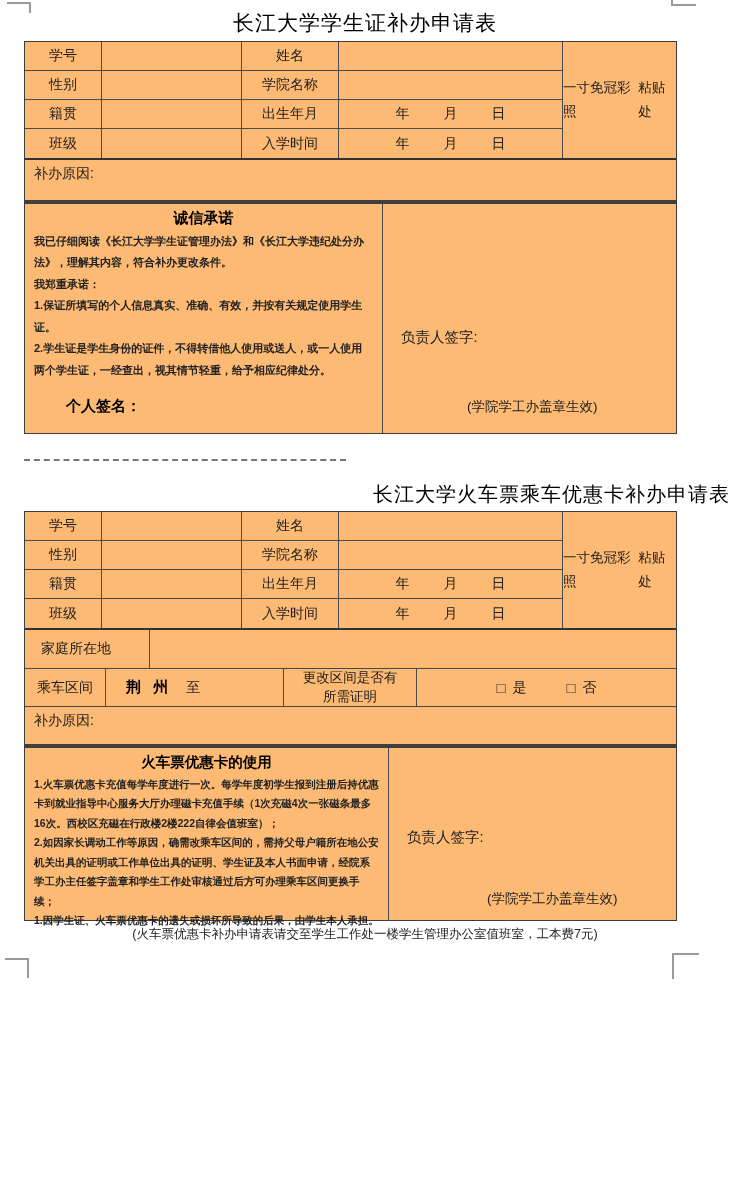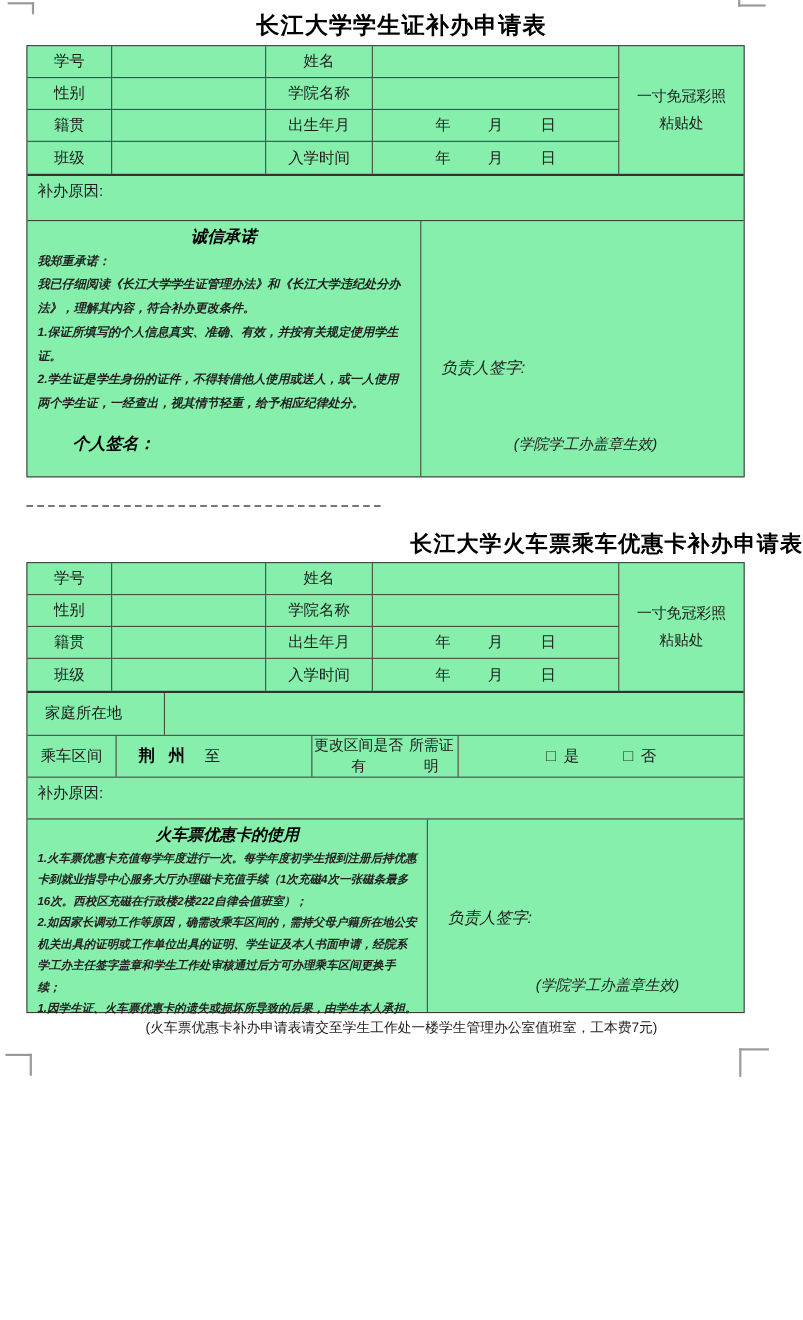--- a/index.html
+++ b/index.html
@@ -8,46 +8,46 @@
     font-family:"Liberation Sans","DejaVu Sans",sans-serif;color:#1c1c1c;
     overflow:hidden;
   }
   
   .mark{position:absolute;}
   .mark.tl{left:7px;top:2px;width:22px;height:9px;border-top:2px solid #9a9a9a;border-right:2px solid #9a9a9a;}
   .mark.tr{left:671px;top:0;width:23px;height:4px;border-bottom:2px solid #9a9a9a;border-left:2px solid #9a9a9a;}
   .mark.bl{left:5px;top:958px;width:22px;height:18px;border-top:2px solid #9a9a9a;border-right:2px solid #9a9a9a;}
   .mark.br{left:672px;top:953px;width:25px;height:24px;border-top:2px solid #9a9a9a;border-left:2px solid #9a9a9a;}
 
-  .doc-title{position:absolute;left:0;width:730px;text-align:center;font-weight:bold;color:#000;letter-spacing:1px;}
+  .doc-title{position:absolute;left:0;width:730px;text-align:center;font-weight:normal;color:#000;letter-spacing:1px;}
   .t1-title{top:9px;font-size:21px;}
   .t2-title{top:481px;font-size:20px;text-align:right;}
 
-  .ftable{position:absolute;left:24px;width:653px;border:1.5px solid #3d3d3d;box-sizing:border-box;background:#86efac;}
+  .ftable{position:absolute;left:24px;width:653px;border:1.5px solid #3d3d3d;box-sizing:border-box;background:#fdba74;}
   .ftable.t1{top:41px;}
   .ftable.t2{top:511px;}
 
   
   .igrid{display:grid;grid-template-columns:77px 140px 97px 224px 1fr;grid-auto-rows:29px;}
   .cell{border-right:1px solid #4a4a4a;border-bottom:1px solid #4a4a4a;
         display:flex;align-items:center;justify-content:center;font-size:14px;box-sizing:border-box;}
   .cell.nb{border-bottom:none;}
   .cell.val{justify-content:flex-start;padding-left:6px;}
   .cell.date{word-spacing:30px;}
-  .cell.photo{grid-column:5;grid-row:1/5;border:none;flex-direction:column;
-              font-size:13.5px;line-height:1.75;text-align:center;}
+  .cell.photo{grid-column:5;grid-row:1/5;border:none;flex-direction:row;
+              font-size:13.5px;line-height:1.75;}
 
   
   .reason-row{box-sizing:border-box;padding:5px 9px;font-size:14px;border-top:1px solid #4a4a4a;}
   .heavy{border-top:2px solid #333;}
   .t1 .reason-row{height:42px;}
   .t2 .reason-row{height:38px;}
 
   
-  .split-row{display:flex;border-top:1px solid #404040;box-sizing:border-box;font-style:italic;}
+  .split-row{display:flex;border-top:4px solid #404040;box-sizing:border-box;}
   .t1 .split-row{height:233px;}
   .t2 .split-row{height:176px;}
   .split-left{box-sizing:border-box;border-right:1px solid #4a4a4a;padding:3px 9px 0 9px;}
   .t1 .split-left{width:358px;}
   .t2 .split-left{width:364px;}
   .split-right{position:relative;flex:1;}
   .sec-title{text-align:center;font-weight:bold;font-size:15px;color:#000;margin:2px 0 3px 0;}
   .t2 .sec-title{font-size:14.5px;}
   .pledge-p{font-size:11px;font-weight:bold;line-height:1.95;color:#222;}
   .usage-p{font-size:10.5px;font-weight:bold;line-height:1.85;color:#222;}
@@ -63,21 +63,21 @@
   .home-row{display:flex;height:40px;border-top:2px solid #333;box-sizing:border-box;}
   .home-label{width:125px;border-right:1px solid #4a4a4a;display:flex;align-items:center;
               padding-left:16px;font-size:14px;box-sizing:border-box;}
   .home-input{flex:1;}
   .ride-row{display:flex;height:38px;border-top:1px solid #4a4a4a;box-sizing:border-box;}
   .ride-row>div{box-sizing:border-box;display:flex;align-items:center;justify-content:center;}
   .ride-label{width:81px;border-right:1px solid #4a4a4a;font-size:14px;}
   .ride-val{width:178px;border-right:1px solid #4a4a4a;justify-content:flex-start !important;padding-left:20px;font-size:14px;}
   .ride-from{font-weight:bold;font-size:15px;letter-spacing:4px;color:#000;}
   .ride-to{margin-left:14px;}
-  .change-cert{width:133px;border-right:1px solid #4a4a4a;
+  .change-cert{width:133px;border-right:1px solid #4a4a4a;flex-direction:column;
                font-size:13.5px;line-height:1.35;text-align:center;}
   .cbx-cell{flex:1;gap:40px;font-size:14px;}
   .cbx-group{display:inline-flex;align-items:center;gap:7px;}
   .cbx{font-size:15px;color:#333;}
 
   .dashed-sep{position:absolute;left:24px;top:459px;width:322px;border-top:2px dashed #777;}
   .footer-note{position:absolute;left:0;top:926px;width:730px;text-align:center;font-size:12.5px;color:#222;}
 </style>
 </head>
 <body>
@@ -115,22 +115,22 @@
       <div class="cell date nb">年 月 日</div>
     </div>
 
     <div class="reason-row heavy">
       <span>补办原因:</span>
     </div>
 
     <div class="split-row">
       <div class="split-left">
         <div class="sec-title">诚信承诺</div>
+        <div class="pledge-p">我已仔细阅读《长江大学学生证管理办法》和《长江大学违纪处分办法》，理解其内容，符合补办更改条件。</div>
         <div class="pledge-p">我郑重承诺：</div>
-        <div class="pledge-p">我已仔细阅读《长江大学学生证管理办法》和《长江大学违纪处分办法》，理解其内容，符合补办更改条件。</div>
         <div class="pledge-p">1.保证所填写的个人信息真实、准确、有效，并按有关规定使用学生证。</div>
         <div class="pledge-p">2.学生证是学生身份的证件，不得转借他人使用或送人，或一人使用两个学生证，一经查出，视其情节轻重，给予相应纪律处分。</div>
         <div class="personal-sign">个人签名：</div>
       </div>
       <div class="split-right">
         <div class="mgr-sign">负责人签字:</div>
         <div class="stamp">(学院学工办盖章生效)</div>
       </div>
     </div>
   </div>

